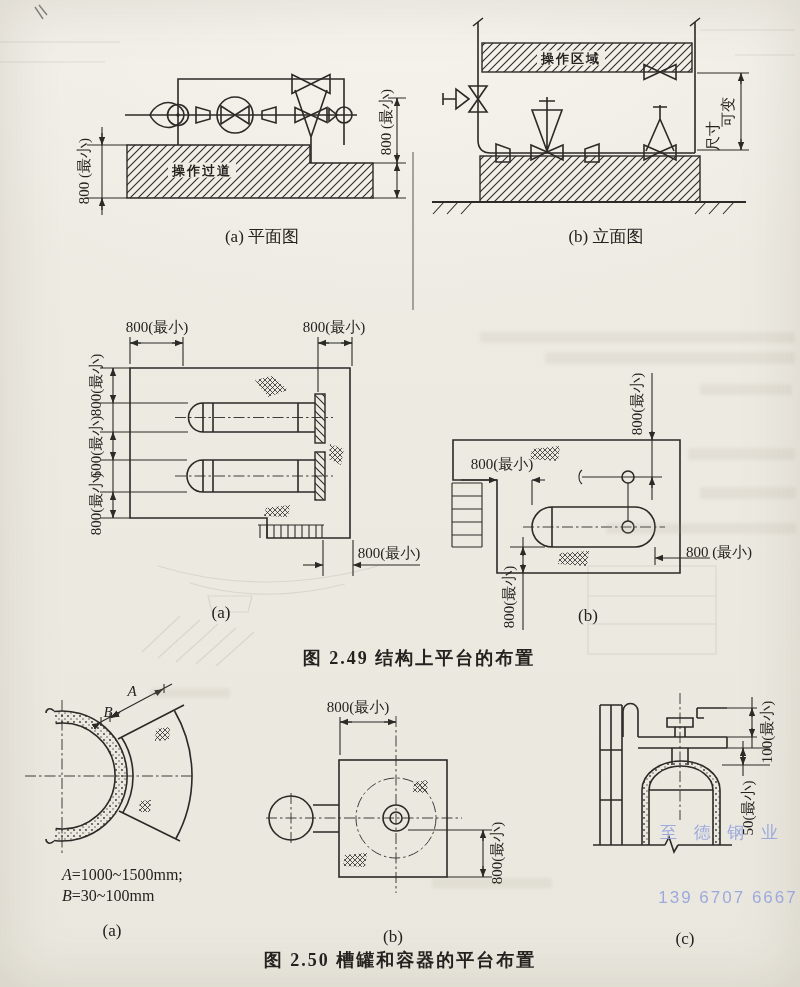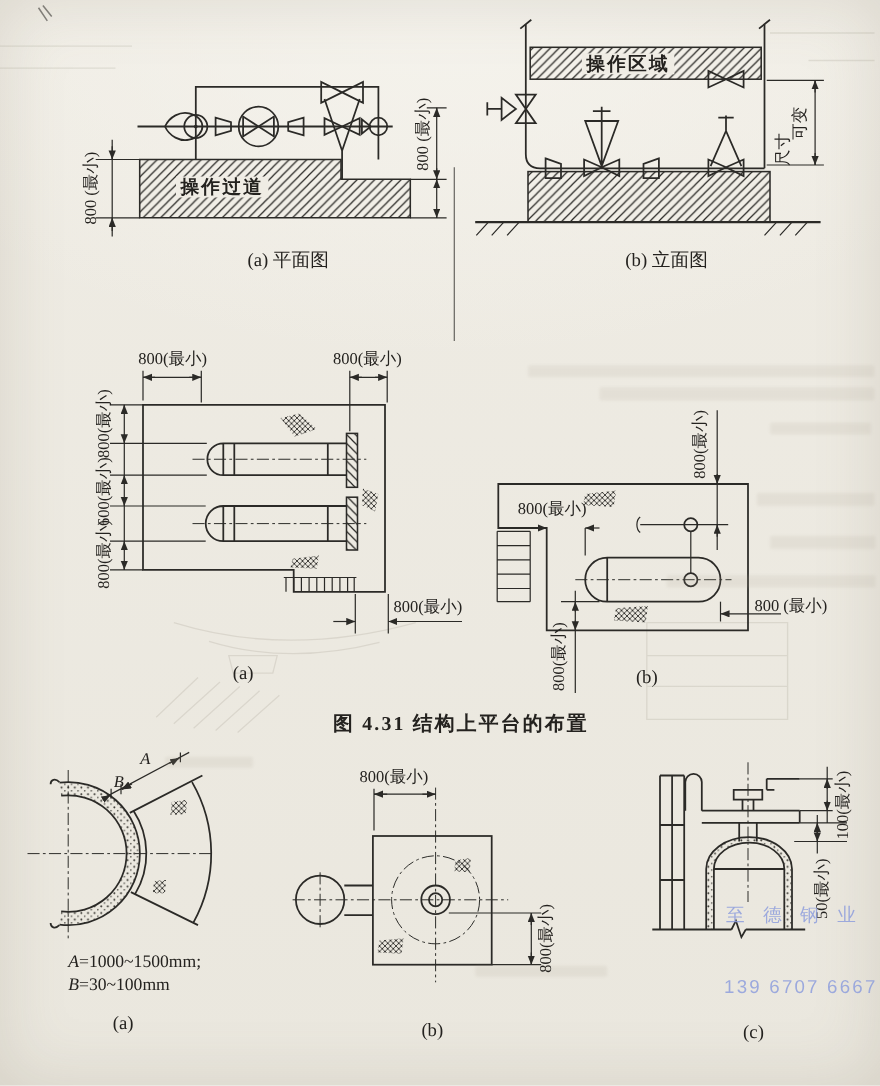--- a/index.html
+++ b/index.html
@@ -18,21 +18,21 @@
   .t  { stroke:#2b2a27; fill:none; stroke-width:1.1; }
   .tk { stroke:#2b2a27; fill:none; stroke-width:2.1; }
   .cl { stroke:#2b2a27; fill:none; stroke-width:.9; stroke-dasharray:11 3 2.5 3; }
   .ghost { stroke:#8d8476; fill:none; opacity:.18; stroke-width:1.2; }
   .cmark { stroke:#2b2a27; fill:none; stroke-width:1.4; opacity:.55; }
   .gb { position:absolute; background:#a79d8d; opacity:.13; filter:blur(1.5px); border-radius:2px; }
   .lb { position:absolute; white-space:nowrap; font-size:15px; line-height:1;
         transform:translate(-50%,-50%); }
   .rot { transform:translate(-50%,-50%) rotate(-90deg); }
   .big { font-size:17px; }
-  .area { font-size:17px; font-weight:600; background:#efece4; padding:1px 4px; letter-spacing:2px; }
+  .area { font-size:13px; font-weight:600; background:#efece4; padding:1px 4px; letter-spacing:2px; }
   .cap { font-size:18px; font-weight:700; letter-spacing:2px; }
   .it  { font-style:italic; }
   .note { position:absolute; font-size:16px; line-height:1; white-space:nowrap; }
   .wm { position:absolute; white-space:nowrap; font-size:17px; color:#8f9fdd; opacity:.85;
         transform:translate(-50%,-50%); font-family:"Liberation Sans","DejaVu Sans",sans-serif; }
 </style>
 </head>
 <body>
 
 <div class="page">
@@ -258,29 +258,30 @@
   <div class="lb rot" style="left:96px;top:385px">800(最小)</div>
   <div class="lb rot" style="left:96px;top:447px">600(最小)</div>
   <div class="lb rot" style="left:96px;top:504px">800(最小)</div>
   <div class="lb" style="left:389px;top:553px">800(最小)</div>
   <div class="lb big" style="left:221px;top:612px">(a)</div>
   <div class="lb rot" style="left:637px;top:404px">800(最小)</div>
   <div class="lb" style="left:502px;top:464px">800(最小)</div>
   <div class="lb" style="left:719px;top:552px">800 (最小)</div>
   <div class="lb rot" style="left:509px;top:597px">800(最小)</div>
   <div class="lb big" style="left:588px;top:615px">(b)</div>
-  <div class="lb cap" style="left:419px;top:658px">图 4.31  结构上平台的布置</div>
+  <div class="lb cap" style="left:419px;top:658px">图 2.49  结构上平台的布置</div>
 
   <div class="lb it" style="left:132px;top:691px">A</div>
   <div class="lb it" style="left:108px;top:712px">B</div>
   <div class="note" style="left:62px;top:867px"><span class="it">A</span><span>=1000~1500mm;</span></div>
   <div class="note" style="left:62px;top:888px"><span class="it">B</span><span>=30~100mm</span></div>
   <div class="lb big" style="left:112px;top:930px">(a)</div>
   <div class="lb" style="left:358px;top:707px">800(最小)</div>
   <div class="lb rot" style="left:497px;top:853px">800(最小)</div>
   <div class="lb big" style="left:393px;top:936px">(b)</div>
   <div class="lb rot" style="left:767px;top:732px">100(最小)</div>
   <div class="lb rot" style="left:748px;top:808px">50(最小)</div>
   <div class="wm" style="left:722px;top:832px;letter-spacing:6px">至 德 钢 业</div>
   <div class="wm" style="left:728px;top:898px;letter-spacing:2px">139 6707 6667</div>
   <div class="lb big" style="left:685px;top:938px">(c)</div>
+  <div class="lb cap" style="left:400px;top:960px">图 2.50  槽罐和容器的平台布置</div>
 
 </div>
 
 </body></html>

